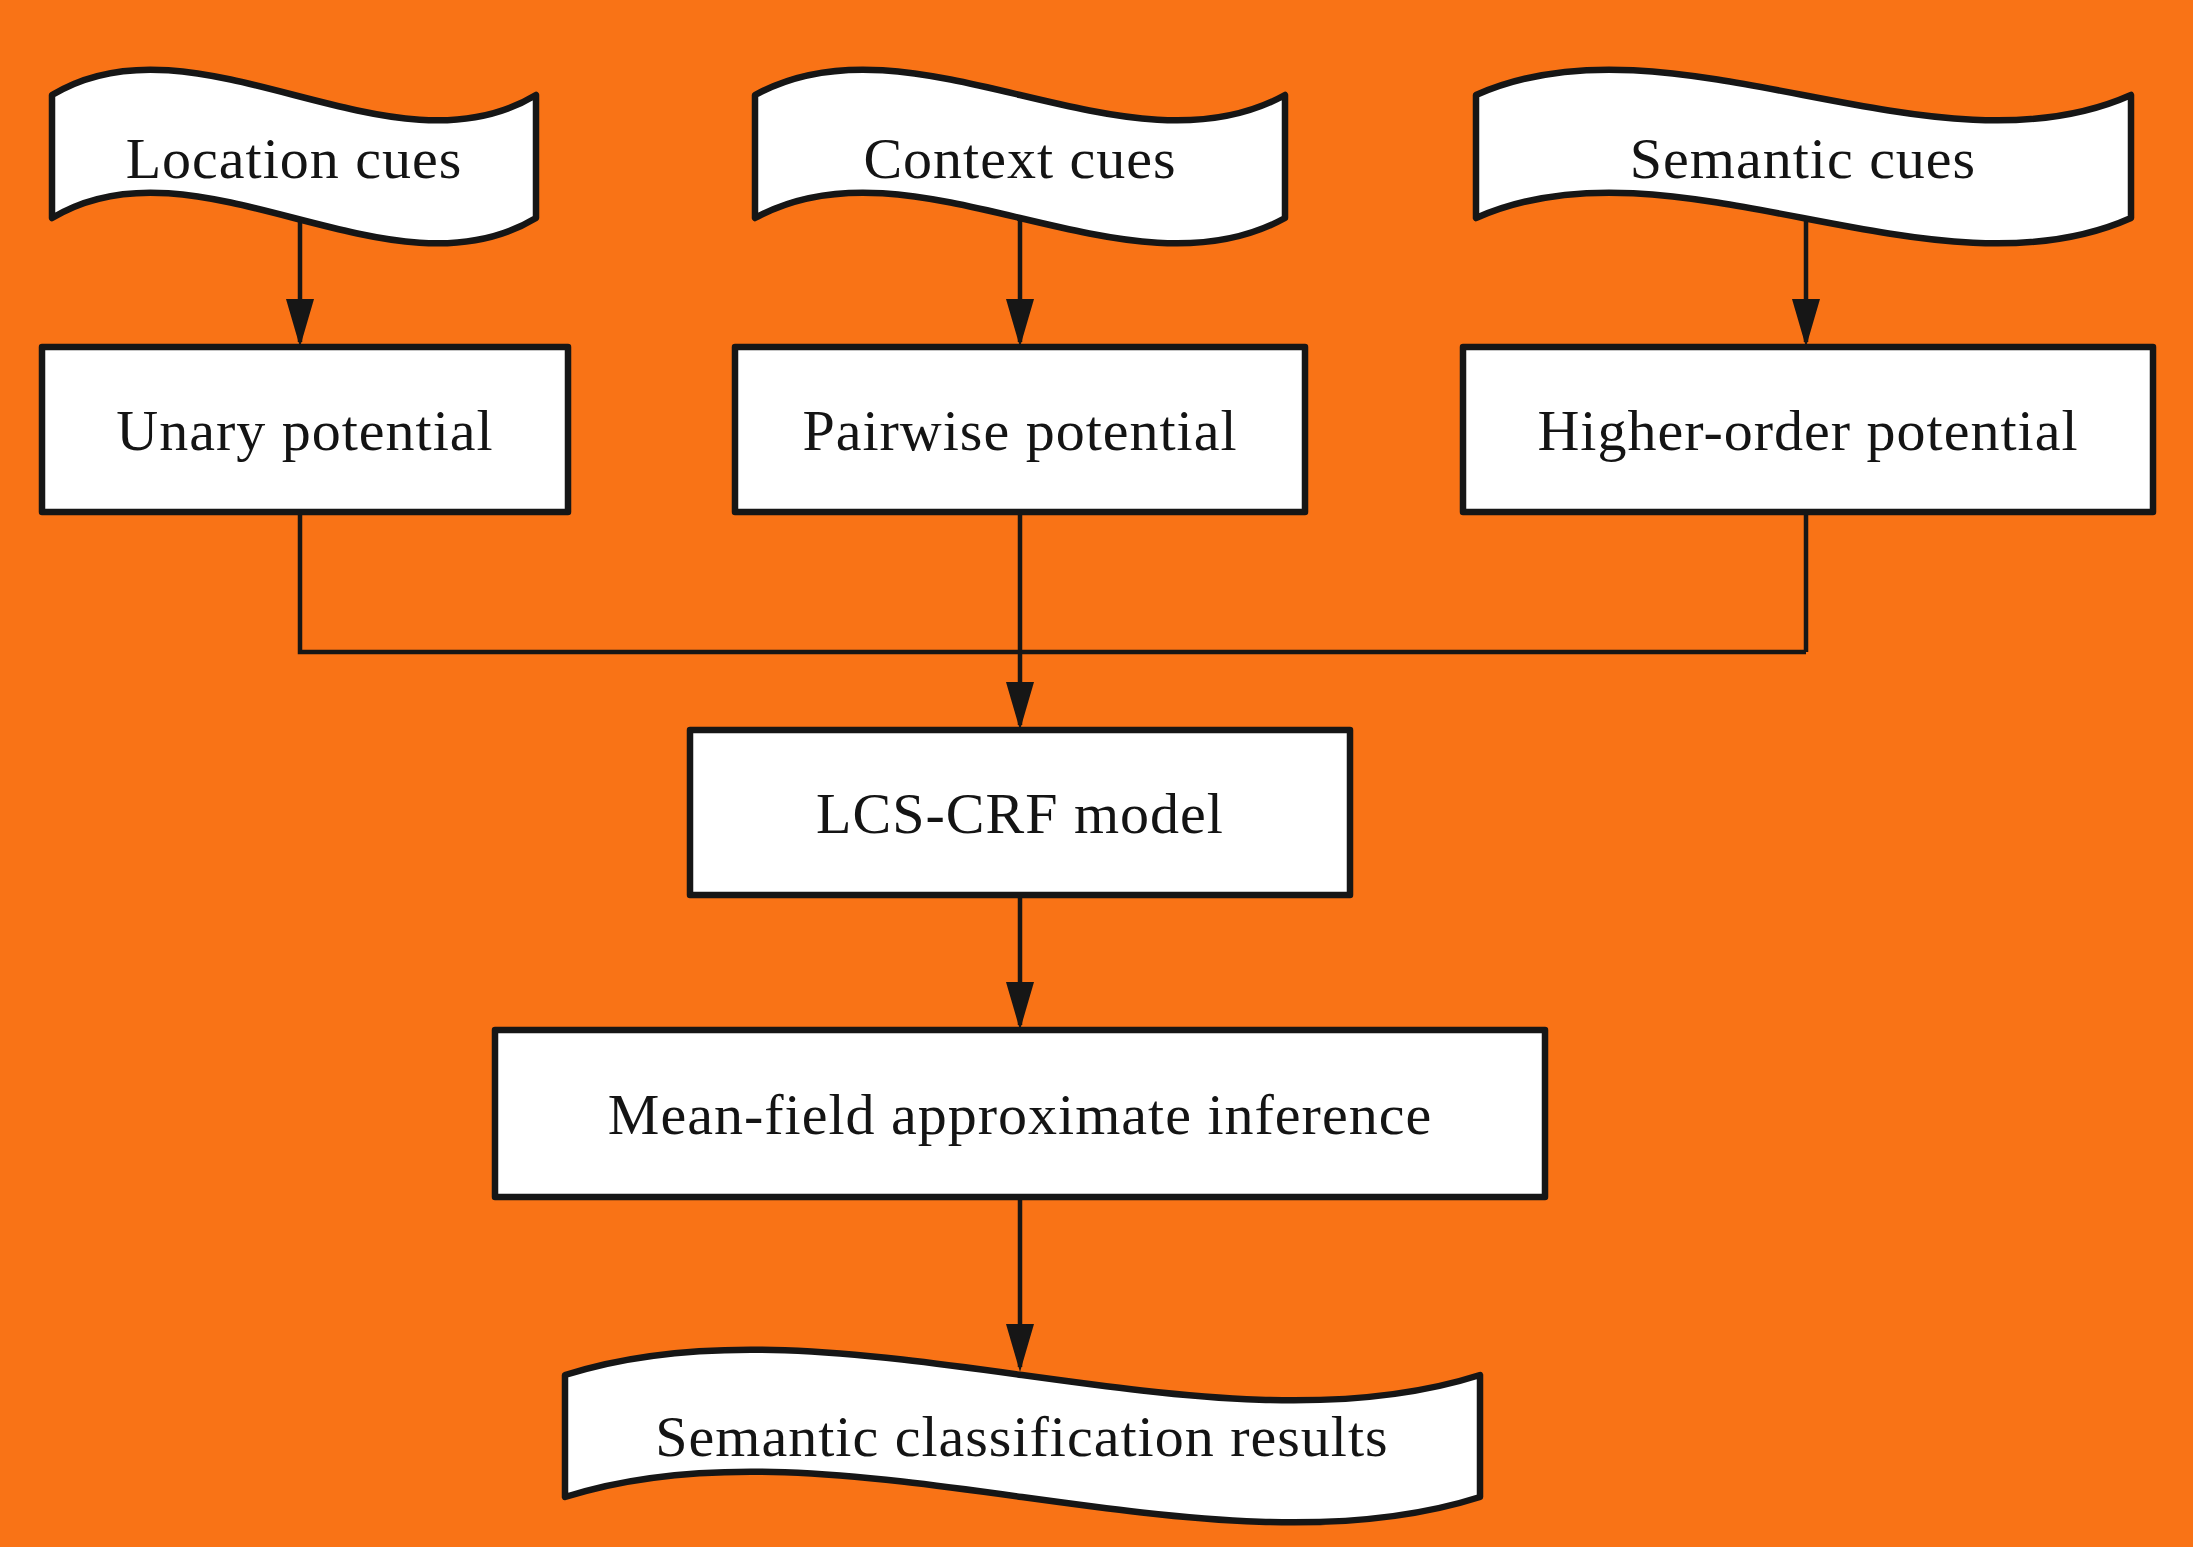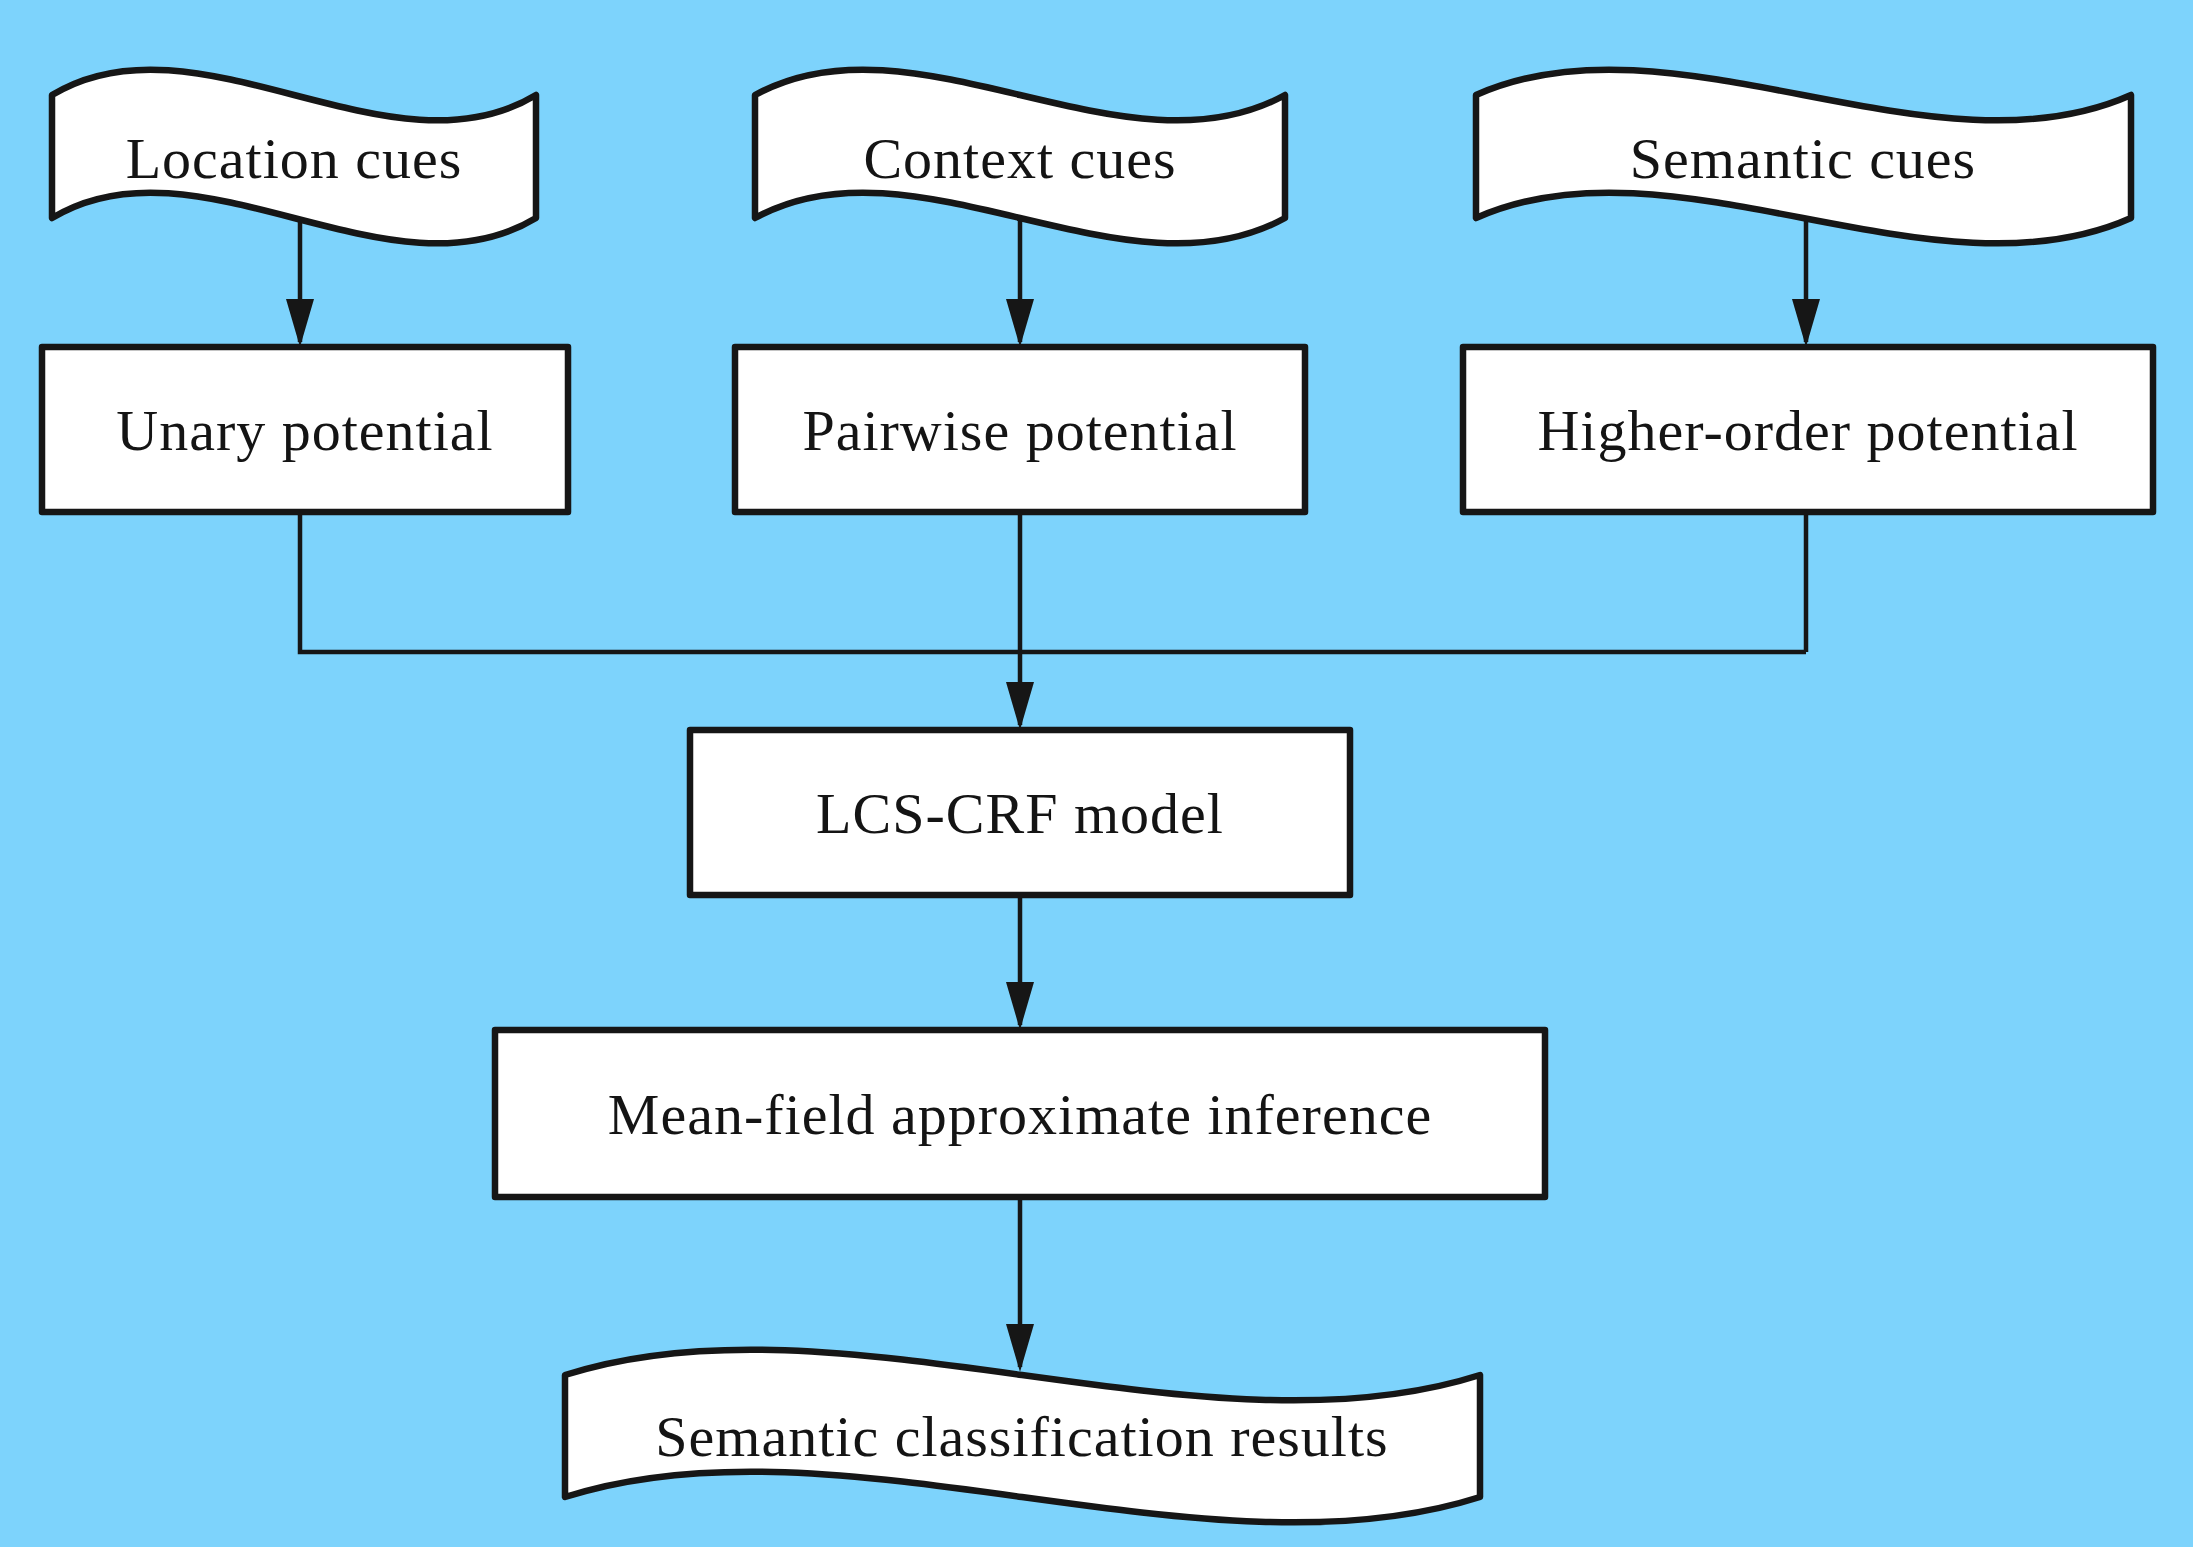--- a/index.html
+++ b/index.html
@@ -4,21 +4,21 @@
 <style>
   html, body {
     margin: 0;
     padding: 0;
     background: #ffffff;
   }
   .canvas {
     position: relative;
     width: 2193px;
     height: 1547px;
-    background: #7dd3fc;
+    background: #f97316;
     overflow: hidden;
     text-decoration: underline;
   }
   svg { display: block; }
   .shape {
     fill: #ffffff;
     stroke: #161616;
     stroke-width: 6.5;
     stroke-linejoin: round;
   }

